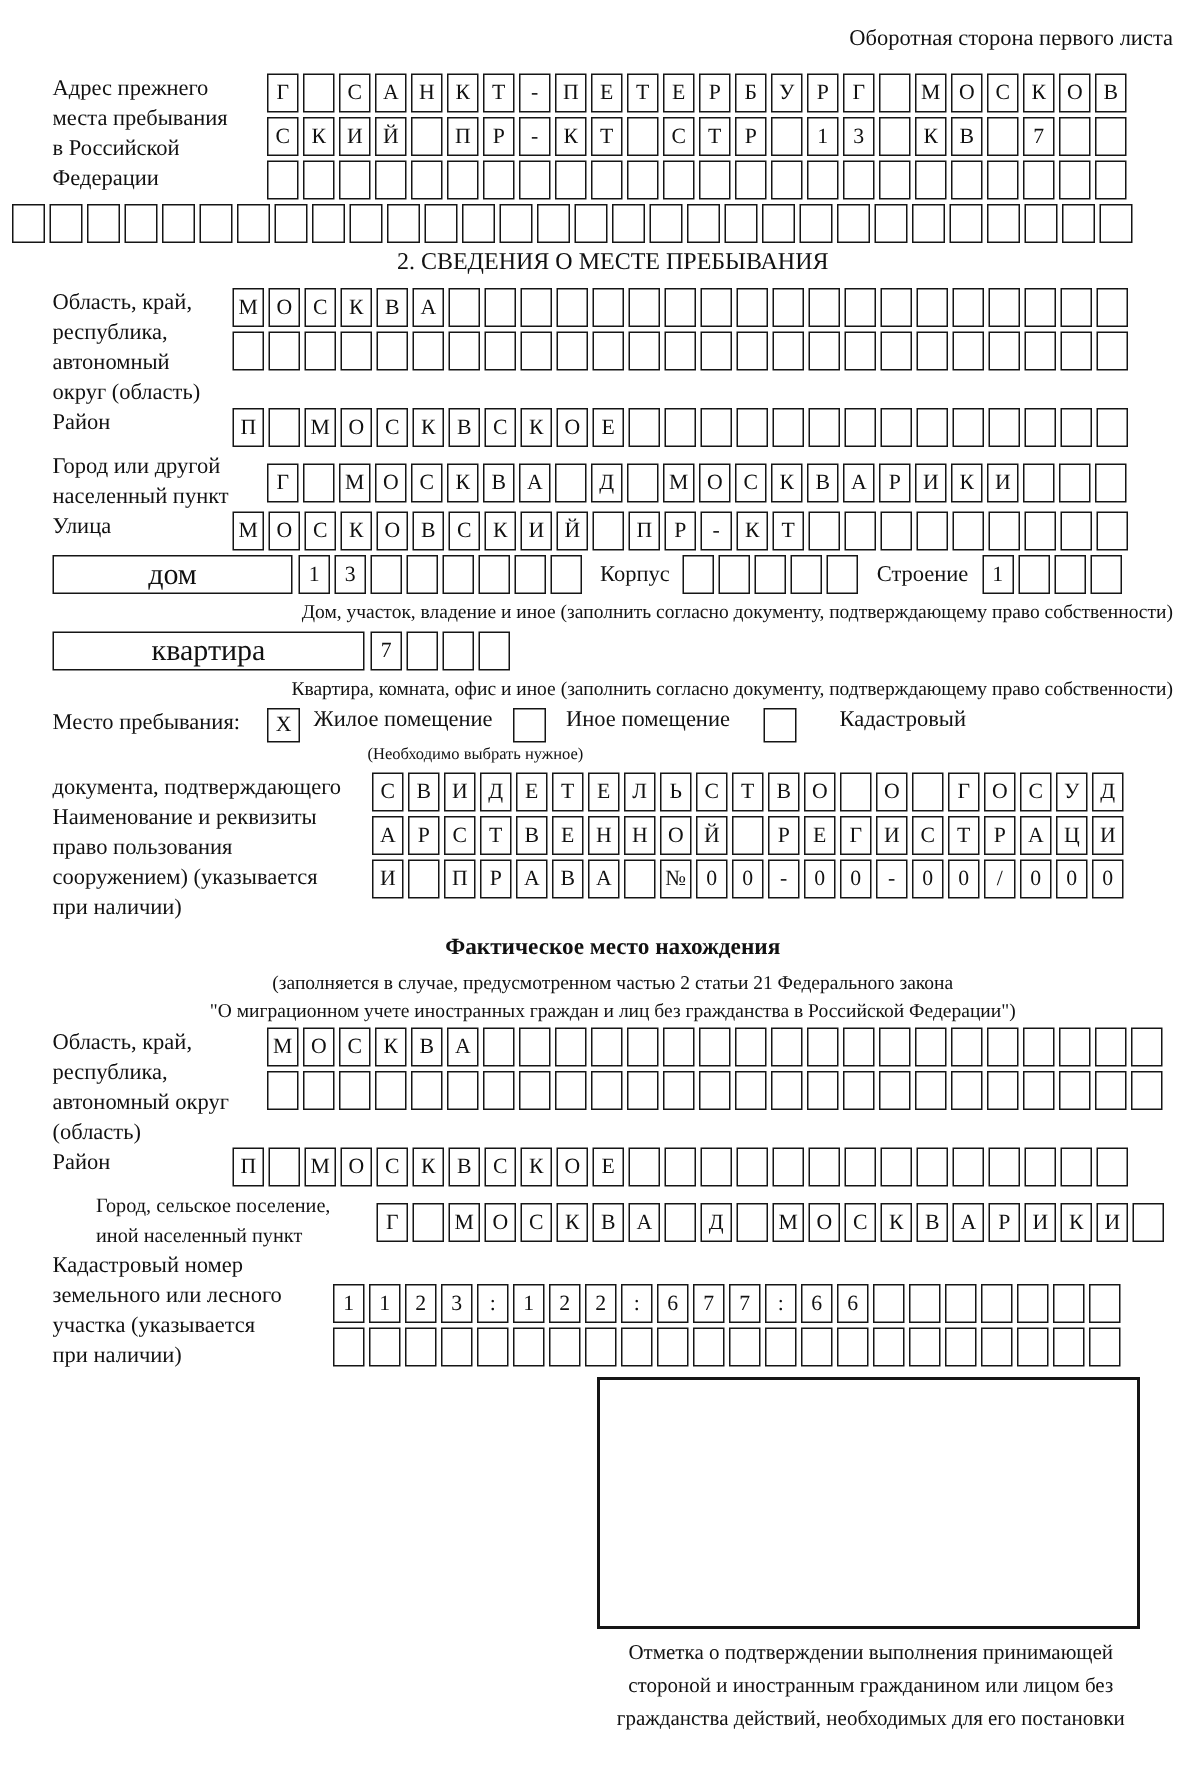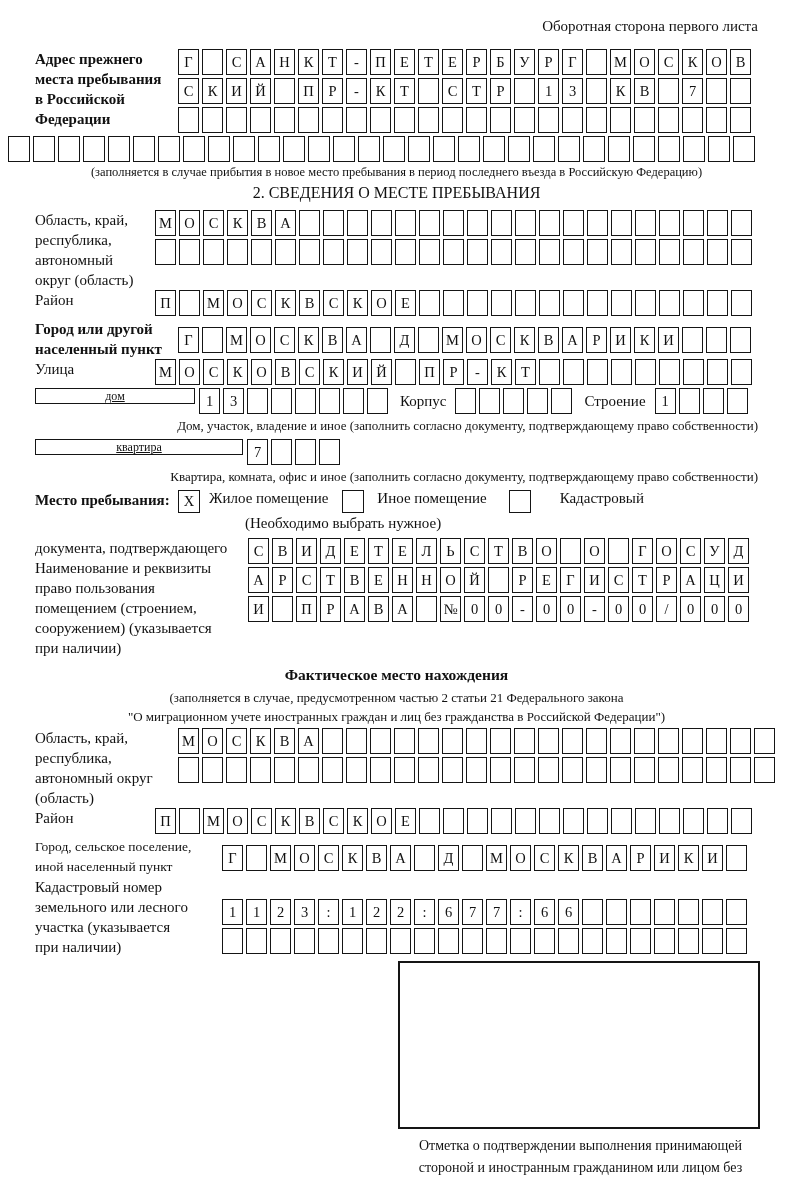--- a/index.html
+++ b/index.html
@@ -1,41 +1,41 @@
 <!DOCTYPE html>
 <html><head>
 <meta charset="utf-8">
 <style>
   html,body{margin:0;padding:0;background:#fff;}
   body{width:800px;height:1180px;overflow:hidden;color:#111;
        font-family:"Liberation Serif","DejaVu Serif",serif;}
-  .page{box-sizing:border-box;width:800px;height:1180px;padding:18px 42px 0 35px;}
+  .page{box-sizing:border-box;width:800px;height:1180px;padding:18px 18px 0 35px;}
   .hdr{ text-align:right;font-size:15px;margin-bottom:14px;}
   .grp{display:flex;align-items:flex-start;}
   .lbl{flex:none;font-size:15px;line-height:20px;}
-  .lw143{width:143px;font-weight:bold;} .lw120{width:120px;} .lw187{width:187px;} .lw213{width:213px;}
-  .small{font-size:13.5px;}
+  .lw143{width:143px;} .lw120{width:120px;} .lw187{width:187px;} .lw213{width:213px;}
+  .small{font-size:13.5px;margin-left:29px;}
   .cellcol{flex:none;}
   .cells{display:flex;flex-wrap:nowrap;margin-bottom:3px;}
   .cell{flex:none;display:inline-flex;align-items:center;justify-content:center;
         box-sizing:border-box;width:21px;height:26px;border:1.6px solid #151515;
         margin-right:3px;font-size:14.5px;background:#fff;}
   .fullrow{margin-left:-27px;}
   .fullrow .cell{width:22px;}
   .cap{font-size:12.5px;text-align:center;margin:1px 0 4px 0;}
   .capleft{font-size:13px;text-align:right;margin:1px 0 5px 0;}
   .h2{font-weight:normal;font-size:16px;text-align:center;margin:4px 0 8px 0;}
   .h3{font-weight:bold;font-size:15.5px;text-align:center;margin:8px 0 6px 0;}
-  .namedbox{flex:none;box-sizing:border-box;border:1.6px solid #151515;height:16px;
-        display:flex;align-items:center;justify-content:center;font-size:12px;margin-right:4px;text-decoration:underline;}
+  .namedbox{flex:none;box-sizing:border-box;border:1.6px solid #151515;height:26px;
+        display:flex;align-items:center;justify-content:center;font-size:20px;margin-right:4px;}
   .housebox{width:160px;} .aptbox{width:208px;}
   .inlbl{font-size:15px;line-height:26px;margin:0 9px;flex:none;}
   .cbrow{display:flex;font-size:15px;margin:4px 0 2px 0;}
   .cbox .cell{width:22px;height:23px;}
-  .choose{font-size:15px;margin:0 0 6px 210px;}
+  .choose{font-size:11px;margin:0 0 6px 210px;}
   .capc{font-size:13px;text-align:center;margin:0 0 3px 0;}
   .stamp{box-sizing:border-box;margin-left:363px;width:362px;height:168px;
          border:2px solid #151515;margin-top:4px;}
   .stampcap{margin-left:348px;width:395px;text-align:center;font-size:14px;line-height:22px;margin-top:6px;}
   .mt8{margin-top:8px;} .mt20{margin-top:22px;}
   .lbl div{white-space:nowrap;}
 </style>
 </head>
 <body>
 
@@ -156,21 +156,20 @@
       <span class="cell"></span>
       <span class="cell"></span>
       <span class="cell"></span>
       <span class="cell"></span>
       <span class="cell"></span>
       <span class="cell"></span>
       <span class="cell"></span>
       <span class="cell"></span>
       <span class="cell"></span>
     </div>
-  <div class="cap">(заполняется в случае прибытия в новое место пребывания в период последнего въезда в Российскую Федерацию)</div>
 
   <div class="h2">2. СВЕДЕНИЯ О МЕСТЕ ПРЕБЫВАНИЯ</div>
 
   <div class="grp">
     <div class="lbl lw120">
         <div>Область, край,</div>
         <div>республика,</div>
         <div>автономный</div>
         <div>округ (область)</div>
       </div>
@@ -383,21 +382,20 @@
       </span>
     <span style="margin:0 0 0 26px">Кадастровый</span>
   </div>
   <div class="choose">(Необходимо выбрать нужное)</div>
 
   <div class="grp">
     <div class="lbl lw213">
         <div>документа, подтверждающего</div>
         <div>Наименование и реквизиты</div>
         <div>право пользования</div>
-        <div>помещением (строением,</div>
         <div>сооружением) (указывается</div>
         <div>при наличии)</div>
       </div>
     <div class="cellcol">
       <div class="cells">
           <span class="cell">С</span>
           <span class="cell">В</span>
           <span class="cell">И</span>
           <span class="cell">Д</span>
           <span class="cell">Е</span>

